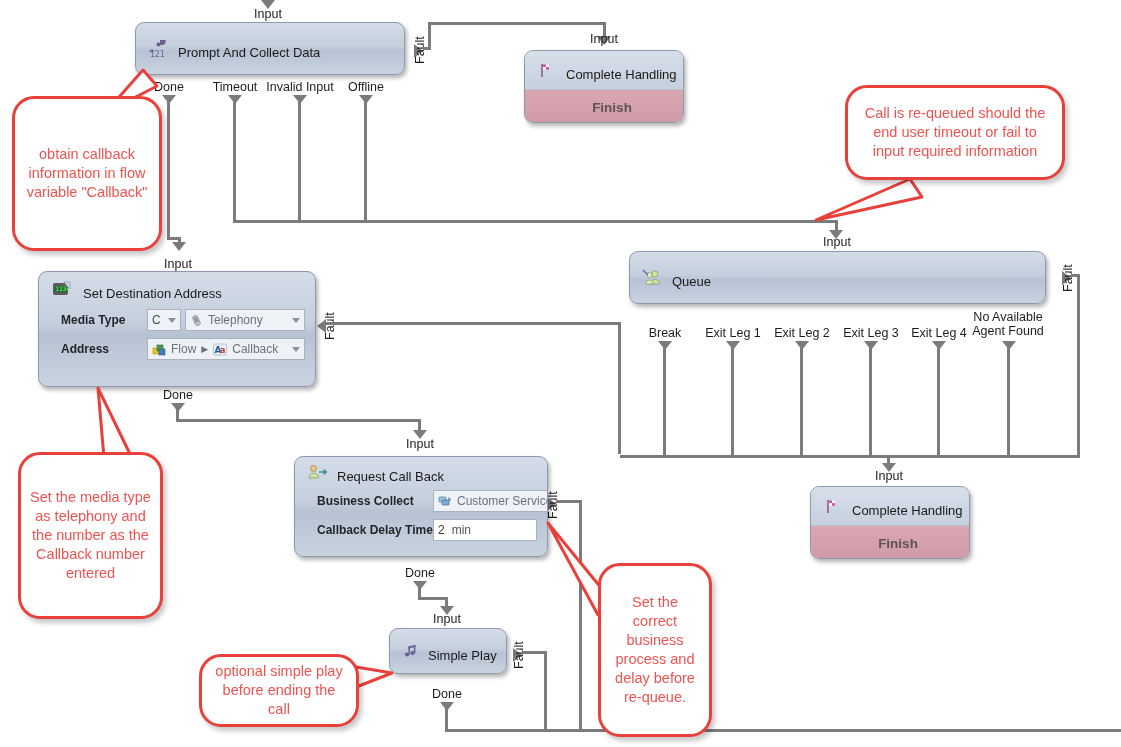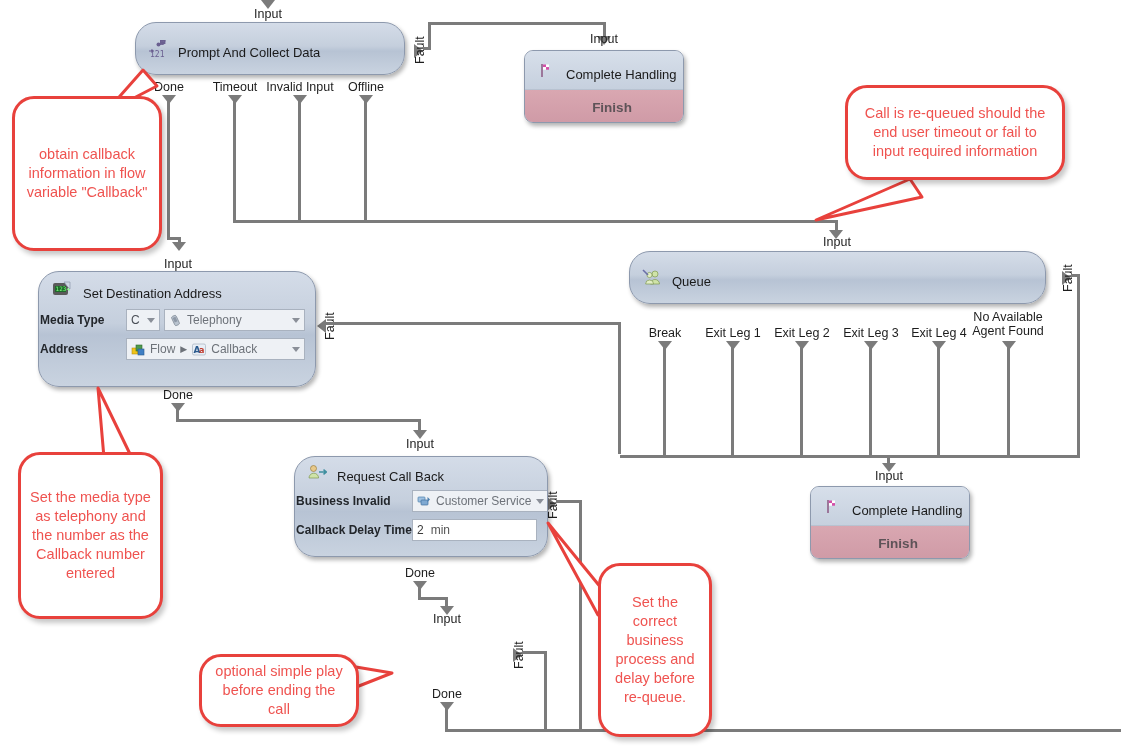--- a/index.html
+++ b/index.html
@@ -12,36 +12,36 @@
   .conn.v{width:3px;}
   .arrow{position:absolute;width:0;height:0;border-left:7px solid transparent;border-right:7px solid transparent;border-top:9px solid #7b7b7b;}
   .arrow-r{position:absolute;width:0;height:0;border-top:7px solid transparent;border-bottom:7px solid transparent;border-left:9px solid #7b7b7b;}
 
   .plabel{position:absolute;font-size:12.5px;color:#1d1d1d;white-space:nowrap;line-height:14px;}
   .plabel.c{transform:translateX(-50%);text-align:left;}
   .vlabel{position:absolute;font-size:12.5px;color:#1d1d1d;white-space:nowrap;
           transform:rotate(-90deg);transform-origin:left top;}
 
   
-  .node{position:absolute;border:1px solid #8d99ad;border-radius:21px;
+  .node{position:absolute;border:1px solid #8d99ad;border-radius:9px;
         background:linear-gradient(180deg,#d4dce8 0%,#c5cfdd 45%,#b7c3d4 55%,#c9d3e0 100%);
         box-shadow:2px 3px 4px rgba(0,0,0,0.30);box-sizing:border-box;overflow:hidden;}
   .node .hdr{display:flex;align-items:center;gap:10px;padding:0 12px;height:100%;}
   .node.hasbody .hdr{height:34px;}
   .node .title{font-size:13px;color:#1a1a1a;white-space:nowrap;margin-top:8px;}
 
   .node.finish{border-radius:9px;}
   .finish .top{height:38px;display:flex;align-items:center;gap:11px;padding:0 14px;
        background:linear-gradient(180deg,#d7dfea 0%,#c6d0de 100%);}
   .finish .bar{height:34px;display:flex;align-items:center;justify-content:center;
        background:linear-gradient(180deg,#d9a7b1 0%,#cf9aa6 100%);
        font-size:13.5px;font-weight:bold;color:#5e5358;border-top:1px solid #b8c2d0;padding-left:16px;}
 
   
-  .form{padding:2px 10px 10px 1px;}
+  .form{padding:2px 10px 10px 22px;}
   .frow{display:flex;align-items:center;height:24px;margin-bottom:5px;}
   .flabel{font-size:12px;font-weight:bold;color:#22262b;width:86px;flex:0 0 auto;}
   .flabel.wide{width:116px;}
   .fctl{height:22px;border:1px solid #a9b2bf;background:#eef1f5;display:flex;align-items:center;
         gap:5px;padding:0 4px;font-size:12px;color:#6d7279;box-sizing:border-box;}
   .fctl.white{background:#ffffff;color:#3a3a3a;}
   .fctl .cap{flex:1 1 auto;white-space:nowrap;overflow:hidden;}
   .caret{width:0;height:0;border-left:4px solid transparent;border-right:4px solid transparent;
          border-top:5px solid #8a8f98;margin-left:auto;flex:0 0 auto;}
   .mini{width:30px;justify-content:center;}
@@ -281,21 +281,21 @@
         <svg width="20" height="17" viewBox="0 0 20 17">
           <circle cx="6.5" cy="4.5" r="3" fill="#e8c98a" stroke="#9a7c3e" stroke-width="0.7"></circle>
           <path d="M2 14 a4.8 4.8 0 0 1 9.6 0 z" fill="#cfe3a8" stroke="#7f9a52" stroke-width="0.7"></path>
           <path d="M12 8 L19 8 M16.5 5.6 L19.4 8 L16.5 10.4" stroke="#3f8f9f" stroke-width="1.5" fill="none"></path>
         </svg>
       </span>
       <span class="title">Request Call Back</span>
     </div>
     <div class="form">
       <div class="frow">
-        <span class="flabel wide">Business Invalid</span>
+        <span class="flabel wide">Business Collect</span>
         <span class="fctl" style="flex:1 1 auto;">
           <span class="icon">
             <svg width="14" height="13" viewBox="0 0 14 13">
               <rect x="1" y="2" width="7" height="5" rx="0.8" fill="#9fc1e0" stroke="#4a7fae" stroke-width="0.7"></rect>
               <rect x="4" y="5" width="7" height="5" rx="0.8" fill="#7fa9d2" stroke="#3f6f9e" stroke-width="0.7"></rect>
               <path d="M10.5 2 L13 4.5 L10.5 7" fill="#4a7fae"></path>
             </svg>
           </span>
           <span class="cap">Customer Service</span>
           <span class="caret"></span>
@@ -304,20 +304,36 @@
       <div class="frow">
         <span class="flabel wide">Callback Delay Time</span>
         <span class="fctl white" style="flex:1 1 auto;gap:7px;">
           <span>2</span>
           <span style="color:#555;">min</span>
         </span>
       </div>
     </div>
   </div>
 
+  <div class="node" style="left:389px;top:628px;width:118px;height:46px;">
+    <div class="hdr">
+      <span class="icon">
+        <svg width="16" height="16" viewBox="0 0 16 16">
+          <g fill="#6a5f90">
+            <circle cx="5" cy="11.5" r="2.1"></circle>
+              <circle cx="10.5" cy="10" r="2.1"></circle>
+            <rect x="6.4" y="3.5" width="1.5" height="8.2"></rect>
+              <rect x="11.9" y="2" width="1.5" height="8.2"></rect>
+            <path d="M6.4 3.5 L13.4 2 L13.4 4 L6.4 5.5 Z"></path>
+          </g>
+        </svg>
+      </span>
+      <span class="title">Simple Play</span>
+    </div>
+  </div>
 
   <div class="node finish" style="left:810px;top:486px;width:160px;height:73px;">
     <div class="top">
       <span class="icon">
         <svg width="16" height="16" viewBox="0 0 16 16">
           <rect x="2.2" y="2" width="1.6" height="13" fill="#8f5f88"></rect>
           <g>
             <rect x="4" y="2.5" width="3" height="2.6" fill="#d44fa8"></rect>
             <rect x="7" y="2.5" width="3" height="2.6" fill="#ffffff"></rect>
             <rect x="4" y="5.1" width="3" height="2.6" fill="#ffffff"></rect>

